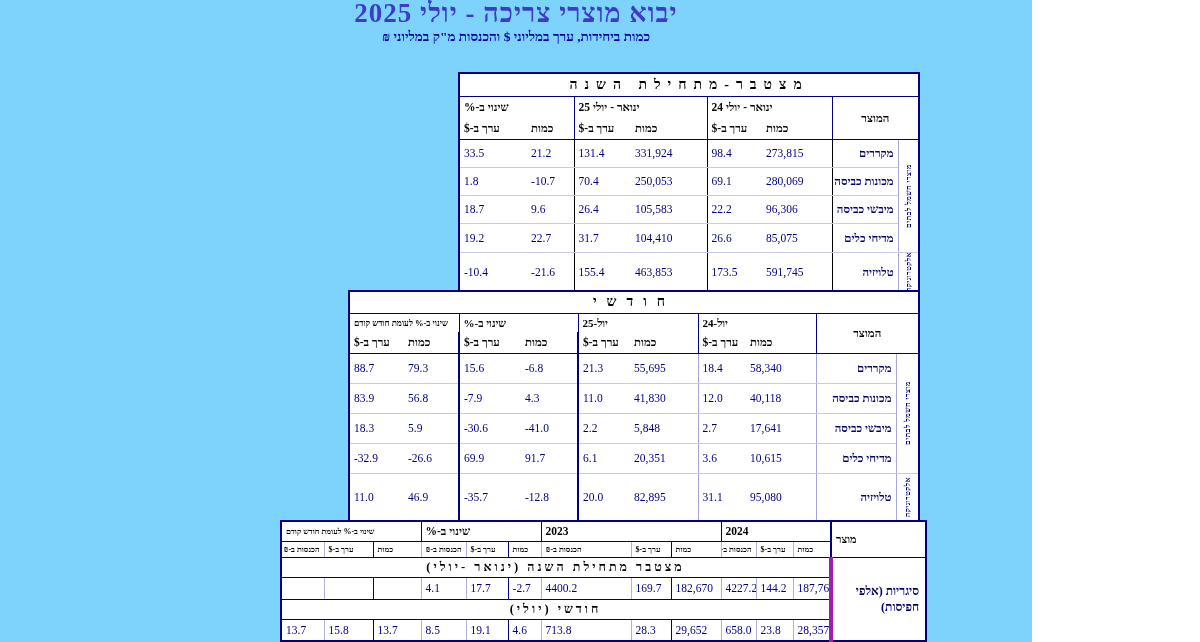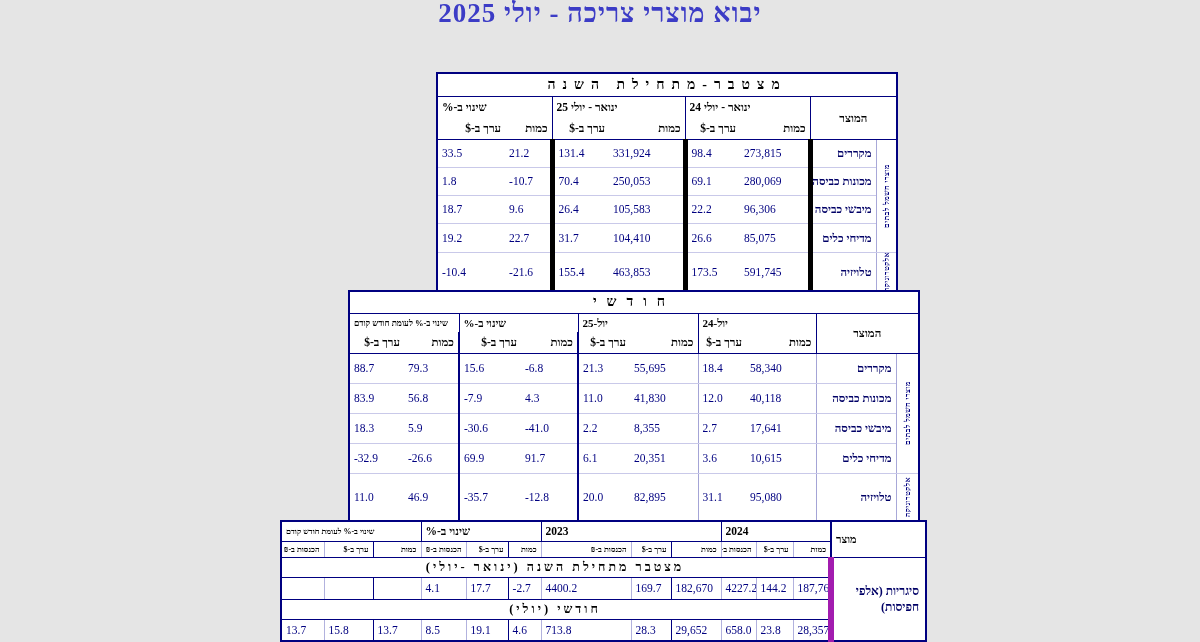--- a/index.html
+++ b/index.html
@@ -1,49 +1,49 @@
 <!DOCTYPE html>
 <html><head>
 <meta charset="utf-8">
 <style>
   * { box-sizing: border-box; }
   html,body { margin:0; padding:0; background:#ffffff; }
-  .page { position:relative; width:1200px; height:642px; background:#e5e5e5; overflow:hidden;
+  .page { position:relative; width:1032px; height:642px; background:#7dd3fc; overflow:hidden;
           font-family:"Liberation Serif","DejaVu Serif",serif; direction:rtl; }
   .title { position:absolute; top:-2px; left:0; width:100%; text-align:center;
            font-size:27px; font-weight:bold; color:#3c3cc6; letter-spacing:1px; }
   .subtitle { position:absolute; top:29px; left:0; width:100%; text-align:center;
               font-size:13.5px; font-weight:bold; color:#0000a6; }
 
   table.t { position:absolute; border-collapse:collapse; table-layout:fixed;
             direction:rtl; background:#fff; border:2px solid #000080; }
   table.t td { padding:0 4px; white-space:nowrap; overflow:hidden; font-size:11.5px; }
 
   
   .bandcell { text-align:center; font-weight:bold; color:#000; border-bottom:1px solid #000080; }
   .gh  { border-left:1px solid #000080; font-weight:bold; color:#000; text-align:left; }
-  .sub { font-weight:bold; color:#000; text-align:right; border-bottom:1px solid #000080; font-size:11px; }
+  .sub { font-weight:bold; color:#000; text-align:left; border-bottom:1px solid #000080; font-size:11px; }
   .num { color:#000080; text-align:left; direction:ltr; padding-left:7px; }
   .pname { color:#000066; font-weight:bold; padding-right:4px; font-size:11px; }
   .prodh { border-left:1px solid #000080; border-bottom:1px solid #000080;
            font-weight:bold; color:#000; text-align:center; font-size:12px; }
   .strip { position:relative; padding:0; border-left:1px solid #a8a8d8; }
   .vtext { position:absolute; left:50%; top:50%;
            transform:translate(-50%,-50%) rotate(-90deg);
            white-space:nowrap; font-size:7.5px; font-weight:bold; color:#000080; letter-spacing:.5px; }
 
   
-  .t1 { left:436px; top:72px; width:460px;font-family:Liberation Serif, serif; }
+  .t1 { left:458px; top:72px; width:460px;font-family:Liberation Serif, serif; }
   .t1 tr.band { height:23px; } .t1 .bandcell { font-size:14px; letter-spacing:7px; }
   .t1 tr.h1 { height:21px; } .t1 tr.h2 { height:22px; }
   .t1 tr.dr { height:28px; } .t1 tr.drl { height:40px; }
   .t1 .dr td, .t1 .dr4 td { border-bottom:1px solid #c9c9e9; }
   .t1 tr.dr4 { height:29px; }
   .t1 .bv  { border-left:1px solid #000080; }
-  .t1 .dv  { border-left:5px solid #000000; }
+  .t1 .dv  { border-left:1px solid #000000; }
 
   
   .t2 { left:348px; top:290px; width:570px; }
   .t2 tr.band { height:22px; } .t2 .bandcell { font-size:14px; letter-spacing:10px; }
   .t2 tr.h1 { height:19px; } .t2 tr.h2 { height:21px; }
   .t2 tr.dr { height:30px; } .t2 tr.drl { height:48px; }
   .t2 .dr td, .t2 .dr4 td { border-bottom:1px solid #c9c9e9; }
   .t2 tr.dr4 { height:30px; }
   .t2 .gh { font-size:11px; }
   .t2 .gh.tiny { font-size:8.5px; }
@@ -54,29 +54,30 @@
   
   .t3 { left:280px; top:520px; width:645px; }
   .t3 td { border-bottom:1px solid #000080; border-left:1px solid #b2b2de; font-size:10px; }
   .t3 tr.h1 { height:20px; } .t3 tr.h2 { height:16px; }
   .t3 tr.bandr { height:20px; } .t3 tr.datar { height:22px; }
   .t3 .gh { font-size:11.5px; border-left:1px solid #000080; }
   .t3 .gh.tiny { font-size:8px; }
   .t3 .sub { font-size:8px; border-bottom:1px solid #000080; }
   .t3 .bandcell { font-size:12.5px; letter-spacing:3px; border-left:2px solid #000080; }
   .t3 .bnavy { border-left:1px solid #000080; }
-  .t3 .cigs { border-left:6px solid #a21caf; white-space:normal; color:#000066;
+  .t3 .cigs { border-left:4px solid #a21caf; white-space:normal; color:#000066;
               font-weight:bold; font-size:12px; text-align:right; padding:2px 6px; line-height:1.35; }
   .t3 .mhdr { border-left:2px solid #000080; font-size:11px; }
 </style>
 </head>
 <body>
 
 <div class="page">
   <div class="title">יבוא מוצרי צריכה - יולי 2025</div>
+  <div class="subtitle">כמות ביחידות, ערך במליוני $ והכנסות מ"ק במליוני ₪</div>
 
   <table class="t t1">
     <colgroup>
       <col style="width:21px">
         <col style="width:66px">
         <col style="width:70px">
         <col style="width:55px">
       <col style="width:76px">
         <col style="width:57px">
         <col style="width:47px">
@@ -210,21 +211,21 @@
       <td class="num bvh">11.0</td>
       <td class="num">4.3</td>
       <td class="num bvh">-7.9</td>
       <td class="num">56.8</td>
       <td class="num">83.9</td>
     </tr>
     <tr class="dr">
       <td class="pname dv">מיבשי כביסה</td>
       <td class="num">17,641</td>
       <td class="num dv">2.7</td>
-      <td class="num">8,355</td>
+      <td class="num">5,848</td>
       <td class="num bvh">2.2</td>
       <td class="num">-41.0</td>
       <td class="num bvh">-30.6</td>
       <td class="num">5.9</td>
       <td class="num">18.3</td>
     </tr>
     <tr class="dr4">
       <td class="pname dv">מדיחי כלים</td>
       <td class="num">10,615</td>
       <td class="num dv">3.6</td>

